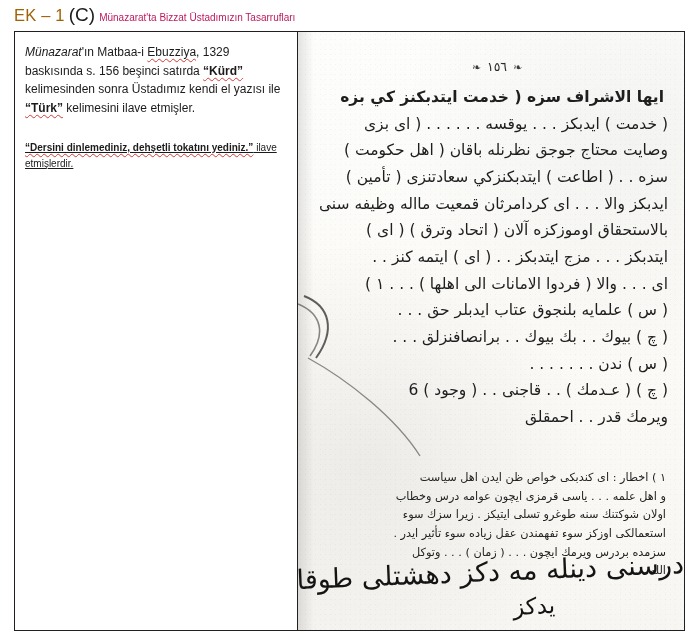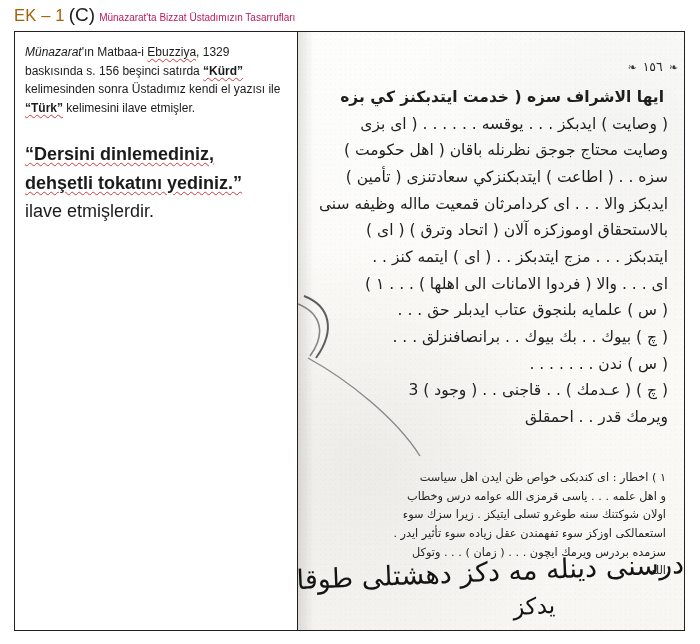--- a/index.html
+++ b/index.html
@@ -84,21 +84,21 @@
     text-underline-offset: 2px;
   }
   .spell-plain {
     text-decoration: underline;
     text-decoration-style: wavy;
     text-decoration-color: #d23b3b;
     text-decoration-thickness: 1px;
     text-underline-offset: 2px;
   }
   .p2 { margin-top: 26px; }
-  .p3 { margin-top: 22px; font-size: 18px; line-height: 1.6; }
+  .p3 { margin-top: 22px; font-size: 10px; line-height: 1.6; text-decoration: underline; }
   .quote-bold { font-weight: bold; }
   
   .scan {
     position: absolute;
     inset: 0;
     background:
       radial-gradient(circle at 18% 72%, rgba(0,0,0,0.055), rgba(0,0,0,0) 42%),
       radial-gradient(circle at 86% 18%, rgba(0,0,0,0.035), rgba(0,0,0,0) 40%),
       linear-gradient(180deg, #fdfdfb 0%, #fbfaf7 55%, #f7f6f2 100%);
   }
@@ -109,20 +109,21 @@
     background-image:
       radial-gradient(rgba(90,80,70,0.10) 0.5px, rgba(0,0,0,0) 0.6px),
       radial-gradient(rgba(90,80,70,0.07) 0.5px, rgba(0,0,0,0) 0.6px);
     background-size: 5px 5px, 9px 7px;
     background-position: 0 0, 3px 4px;
   }
   .pg-mark {
     position: absolute;
     top: 27px;
     left: 12px; right: 0;
+    text-align: center;
     font-family: "DejaVu Sans", sans-serif;
     font-size: 12.5px;
     color: #2a2a2a;
     letter-spacing: 2px;
     direction: rtl;
   }
   .pg-mark .orn { font-size: 11px; color: #3a3a3a; padding: 0 6px; }
 
   .arabic-block {
     position: absolute;
@@ -237,49 +238,49 @@
       <div class="scan"></div>
       <div class="scan-grain"></div>
       <div class="edge-shadow"></div>
 
       <div class="pg-mark">
         <span class="orn">❧</span><span>١٥٦</span><span class="orn">❧</span>
       </div>
 
       <div class="arabic-block">
         <div class="aline lead">ايها الاشراف سزه ( خدمت ايتدبكنز كي بزه</div>
-        <div class="aline">( وصايت ) ايدبكز . . . يوقسه . . . . . . ( اى بزى</div>
+        <div class="aline">( خدمت ) ايدبكز . . . يوقسه . . . . . . ( اى بزى</div>
         <div class="aline">وصايت محتاج جوجق نظرنله باقان ( اهل حكومت )</div>
         <div class="aline">سزه . . ( اطاعت ) ايتدبكنزكي سعادتنزى ( تأمين )</div>
         <div class="aline">ايدبكز والا . . . اى كردامرثان قمعيت مااله وظيفه سنى</div>
         <div class="aline">بالاستحقاق اوموزكزه آلان ( اتحاد وترق ) ( اى )</div>
         <div class="aline">ايتدبكز . . . مزج ايتدبكز . . ( اى ) ايتمه كنز . .</div>
         <div class="aline">اى . . . والا ( فردوا الامانات الى اهلها ) . . . ١ )</div>
         <div class="aline">( س ) علمايه بلنجوق عتاب ايدبلر حق . . .</div>
         <div class="aline">( چ ) بيوك . . بك بيوك . . برانصافنزلق . . .</div>
         <div class="aline">( س ) ندن   . . . . . . .</div>
-        <div class="aline">( چ ) ( عـدمك ) . . قاجنى . . ( وجود ) 3</div>
+        <div class="aline">( چ ) ( عـدمك ) . . قاجنى . . ( وجود ) 6</div>
         <div class="aline">ويرمك قدر . . احمقلق</div>
       </div>
 
       <div class="pen-arc">
         <svg width="66" height="74" viewBox="0 0 66 74" aria-hidden="true">
           <path d="M8 6 C34 16 40 40 20 68" stroke="#2b2b2b" stroke-width="2" fill="none" opacity="0.75"></path>
           <path d="M2 14 C26 24 30 44 14 66" stroke="#3a3a3a" stroke-width="1.6" fill="none" opacity="0.6"></path>
         </svg>
       </div>
       <div class="pen-tail">
         <svg width="120" height="110" viewBox="0 0 120 110" aria-hidden="true">
           <path d="M4 6 C44 28 92 66 116 104" stroke="#333" stroke-width="1.4" fill="none" opacity="0.55"></path>
         </svg>
       </div>
 
       <div class="footnote-block">
         <div class="fline">١ ) اخطار : اى كندبكى خواص ظن ايدن اهل سياست</div>
-        <div class="fline">و اهل علمه . . . ياسى قرمزى الله عوامه درس وخطاب</div>
+        <div class="fline">و اهل علمه . . . ياسى قرمزى ايچون عوامه درس وخطاب</div>
         <div class="fline">اولان شوكتنك سنه طوغرو تسلى ايتيكز . زيرا سزك سوء</div>
         <div class="fline">استعمالكى اوزكز سوء تفهمندن عقل زياده سوء تأثير ايدر .</div>
         <div class="fline">سزمده بردرس ويرمك ايچون . . . ( زمان ) . . . وتوكل</div>
         <div class="fline">الله .</div>
       </div>
 
       <div class="handwriting">
         <div class="hw1">درسنى دينله مه دكز دهشتلى طوقاتنى</div>
         <div class="hw2">يدكز</div>
       </div>

